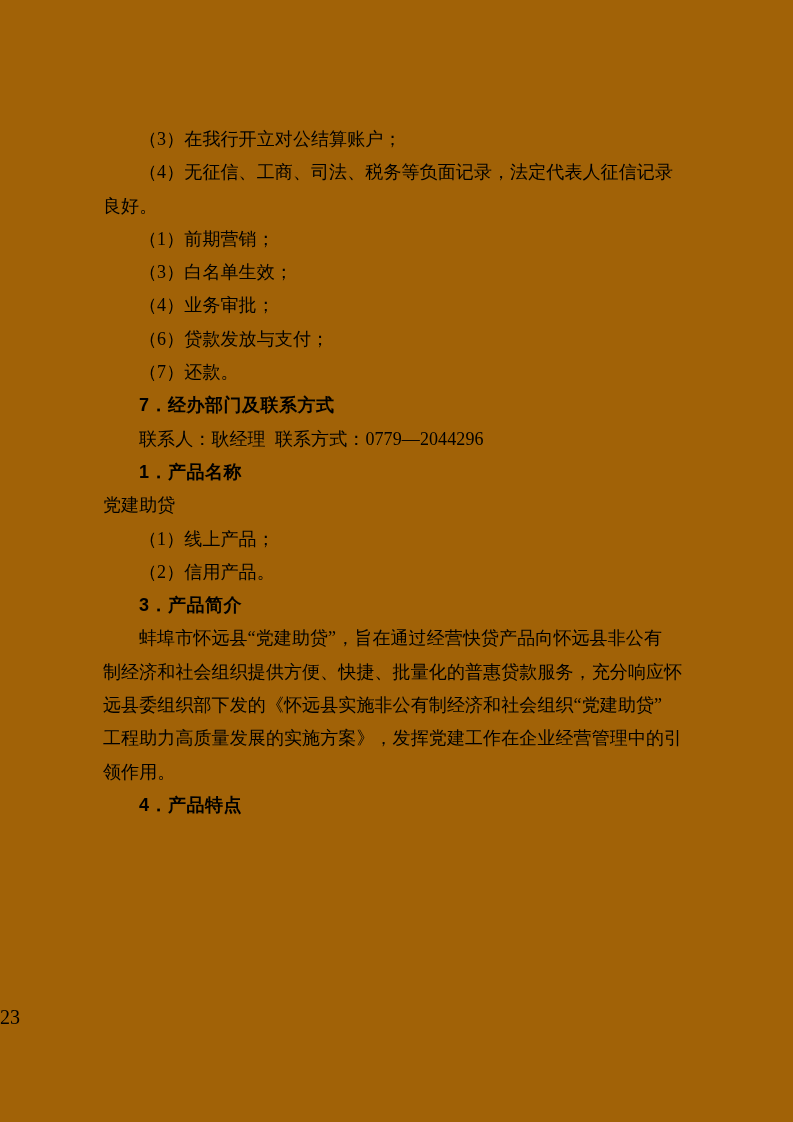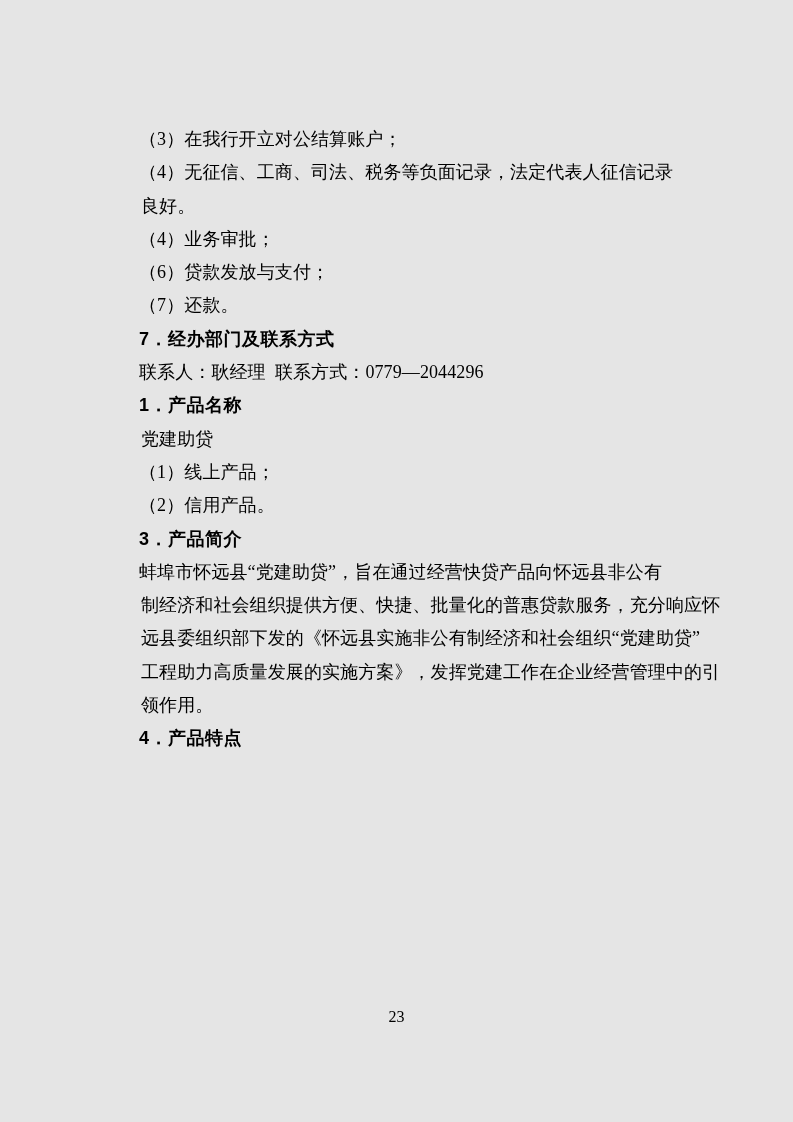--- a/index.html
+++ b/index.html
@@ -4,71 +4,72 @@
 <style>
   html, body {
     margin: 0;
     padding: 0;
     background: #ffffff;
   }
   .page {
     position: relative;
     width: 793px;
     height: 1122px;
-    background: #e5e5e5;
+    background: #a16207;
     color: #000000;
     font-family: "Liberation Serif", "DejaVu Serif", serif;
     overflow: hidden;
   }
   .content {
     position: absolute;
     left: 103px;
     top: 123px;
     width: 586px;
     font-size: 18px;
   }
   .ln {
     height: 33.3px;
     line-height: 33.3px;
     white-space: pre;
     letter-spacing: 0.1px;
-    margin-left: 38px;
   }
   
   .ind { margin-left: 36px; }
   
   .h {
     font-weight: bold;
     font-family: "Liberation Sans", "DejaVu Sans", sans-serif;
     letter-spacing: 0.5px;
   }
   
   .hk {
     font-weight: bold;
     font-family: "Liberation Serif", "DejaVu Serif", serif;
     letter-spacing: 1px;
   }
   .pagenum {
     position: absolute;
     left: 0;
     right: 0;
     top: 1006px;
-    text-align: center;
-    font-size: 16px;
+    text-align: left;
+    font-size: 20px;
     line-height: 22px;
   }
 </style>
 </head>
 <body>
 
 <div class="page">
   <div class="content">
     <div class="ln ind">（3）在我行开立对公结算账户；</div>
     <div class="ln ind">（4）无征信、工商、司法、税务等负面记录，法定代表人征信记录</div>
     <div class="ln">良好。</div>
+    <div class="ln ind">（1）前期营销；</div>
+    <div class="ln ind">（3）白名单生效；</div>
     <div class="ln ind">（4）业务审批；</div>
     <div class="ln ind">（6）贷款发放与支付；</div>
     <div class="ln ind">（7）还款。</div>
     <div class="ln ind h">7．经办部门及联系方式</div>
     <div class="ln ind">联系人：耿经理  联系方式：0779—2044296</div>
     <div class="ln ind h">1．产品名称</div>
     <div class="ln">党建助贷</div>
     <div class="ln ind">（1）线上产品；</div>
     <div class="ln ind">（2）信用产品。</div>
     <div class="ln ind h">3．产品简介</div>

